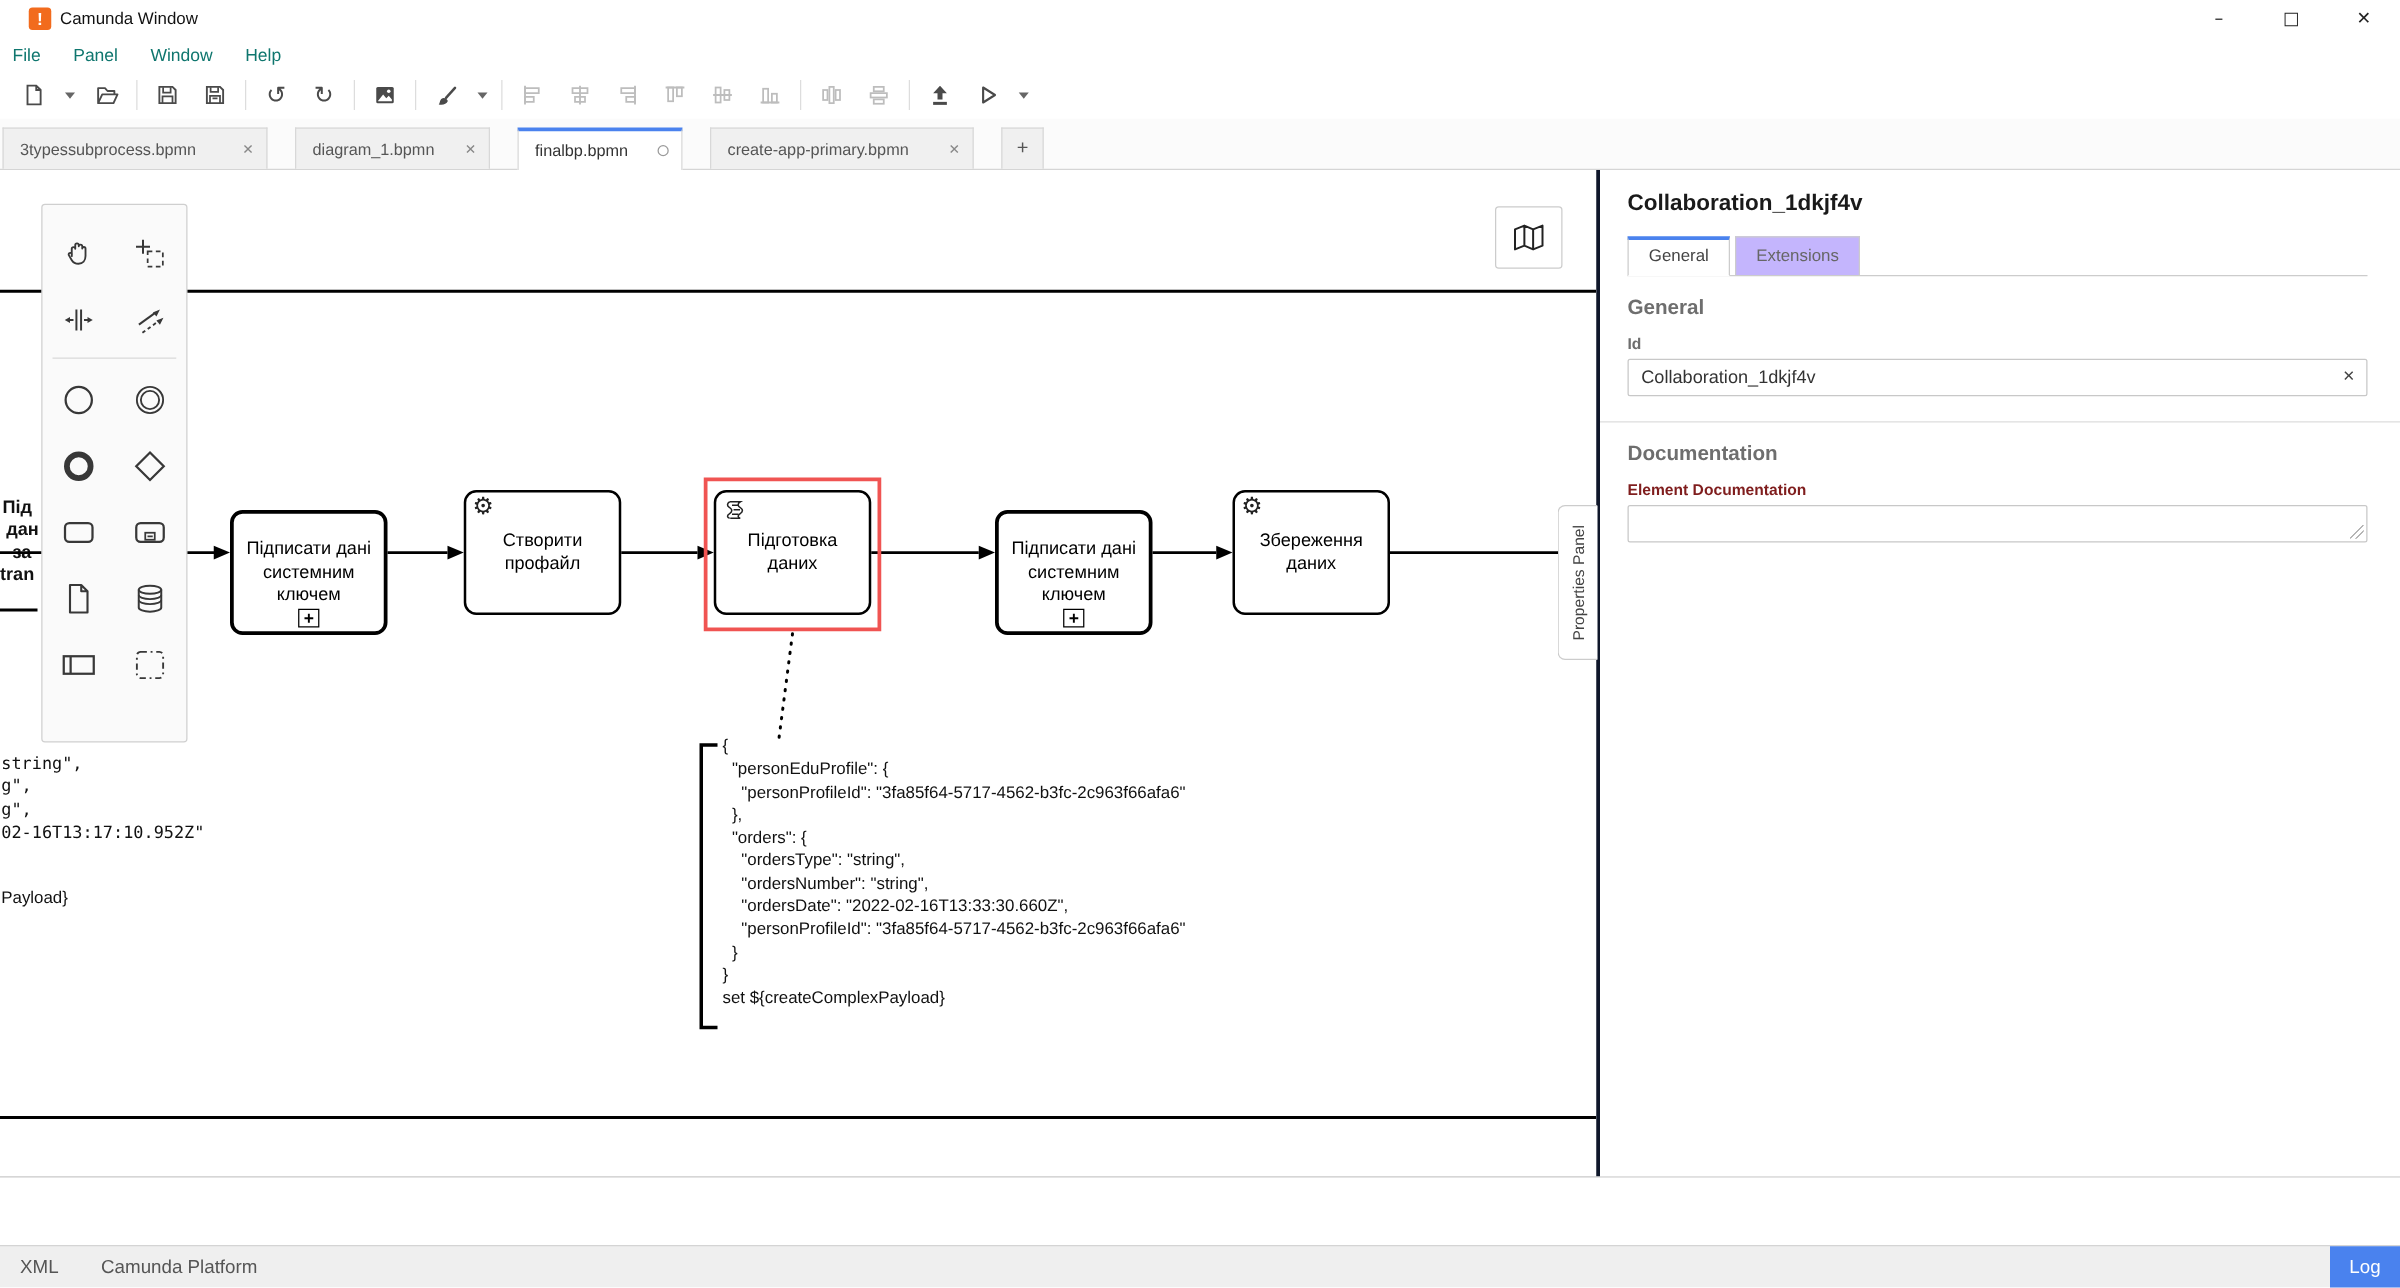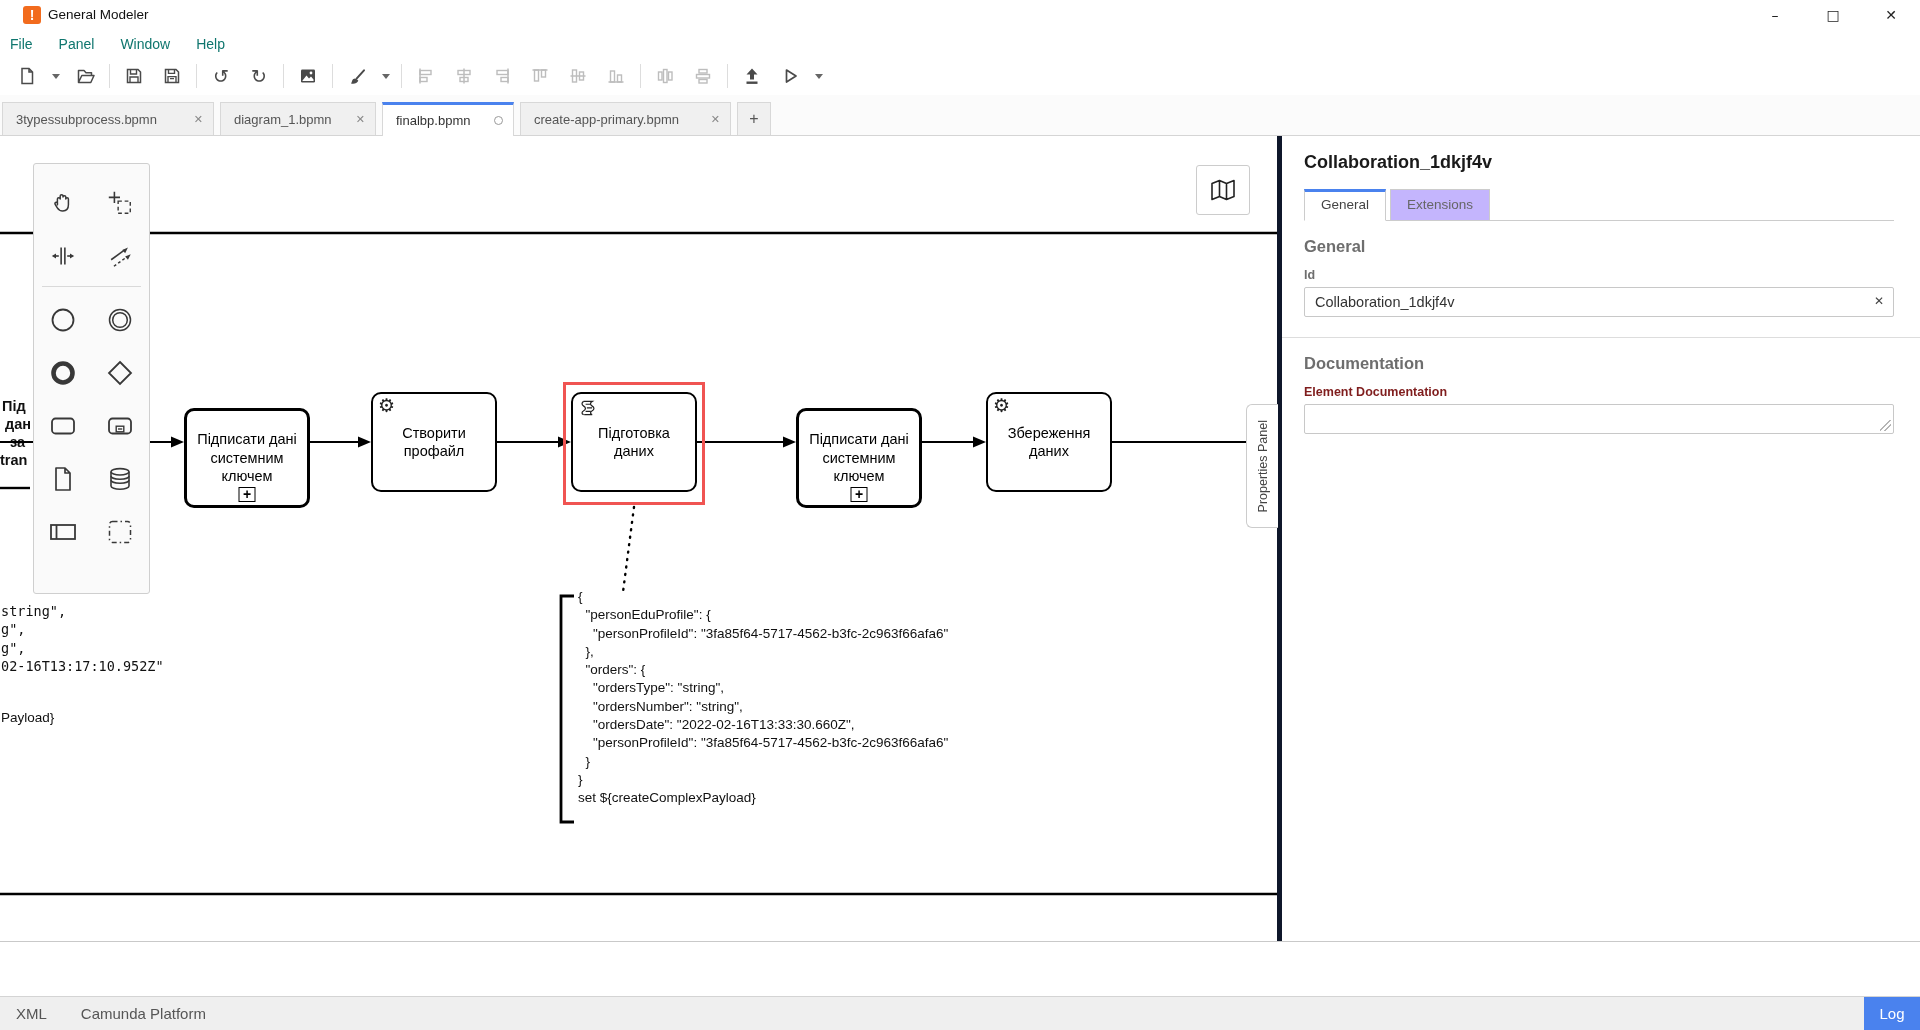--- a/index.html
+++ b/index.html
@@ -32,21 +32,21 @@
   .tbtn svg { display:block; }
   .tb-char { font-size:19px; color:#4a4a4a; font-family:"DejaVu Sans", sans-serif; line-height:1; }
   .caret { width:0; height:0; border-left:4.5px solid transparent; border-right:4.5px solid transparent;
            border-top:5px solid #666; }
 
   
   .tabbar { position:absolute; top:95px; left:0; width:100%; height:41px; background:#fbfbfb;
             border-bottom:1px solid #d5d5d5; display:flex; align-items:flex-end; padding-left:2px; }
   .tab { height:33px; background:#f0f0f0; border:1px solid #d8d8d8; border-bottom:none;
          display:flex; align-items:center; justify-content:space-between; padding:0 10px 0 13px;
-         font-size:13px; color:#555; margin-right:6px; position:relative; }
+         font-size:13px; color:#555; margin-right:22px; position:relative; }
   .tab .x { color:#888; font-size:11px; margin-left:10px; font-family:"DejaVu Sans", sans-serif; }
   .tab.active { background:#fff; border-top:3px solid #4a82ee; color:#333; height:34px;
                 margin-bottom:-1px; z-index:2; }
   .dirty-dot { width:9px; height:9px; border:1.4px solid #9a9a9a; border-radius:50%;
                margin-left:10px; }
   .tab-new { width:34px; height:33px; background:#f0f0f0; border:1px solid #d8d8d8; border-bottom:none;
              display:flex; align-items:center; justify-content:center; font-size:16px; color:#555; }
 
   
   .canvas { position:absolute; top:136px; left:0; width:1277px; height:805px; background:#fff;
@@ -87,21 +87,21 @@
                  justify-content:center; z-index:5; }
 
   
   .pp-vtab { position:absolute; left:1246px; top:404px; width:32px; height:124px; background:#fff;
              border:1px solid #ccc; border-right:none; border-radius:6px 0 0 6px; z-index:6;
              display:flex; align-items:center; justify-content:center; }
   .pp-vtab span { writing-mode:vertical-rl; transform:rotate(180deg); font-size:12.5px; color:#444; }
 
   
   .ppanel { position:absolute; left:1277px; top:136px; width:643px; height:805px; background:#fff;
-            border-left:5px solid #0f172a; z-index:4; }
+            border-left:3px solid #0f172a; z-index:4; }
   .pp-head { padding:16px 26px 0 22px; }
   .pp-title { font-size:18px; font-weight:bold; color:#1a1a1a; margin-bottom:16px; }
   .pp-tabs { display:flex; border-bottom:1px solid #ccc; padding-left:0; }
   .pp-tab { padding:7px 16px 8px; font-size:13.5px; color:#666; background:#c4b5fd;
             border:1px solid #ccc; border-bottom:none; margin-right:4px; }
   .pp-tab.active { background:#fff; color:#444; border-top:3px solid #4a82ee; padding-top:5px;
                    margin-bottom:-1px; border-bottom:1px solid #fff; }
   .pp-section { padding:0 26px 0 22px; }
   .pp-section-h { font-size:16.5px; font-weight:bold; color:#6e6e6e; margin:16px 0 12px; }
   .pp-label { font-size:12.5px; font-weight:bold; color:#6e6e6e; margin-bottom:5px; }
@@ -125,21 +125,21 @@
   .log-btn { margin-left:auto; width:56px; height:34px; background:#4a82ee; color:#fff;
              display:flex; align-items:center; justify-content:center; font-size:15px; }
 </style>
 </head>
 <body>
 
 <div id="app">
 
   <div class="titlebar">
     <div class="app-logo">!</div>
-    <div class="app-title">General Modeler</div>
+    <div class="app-title">Camunda Window</div>
     <div class="win-controls">
       <div class="win-btn">–</div>
       <div class="win-btn">□</div>
       <div class="win-btn">✕</div>
     </div>
   </div>
 
   <div class="menubar">
     <span class="menu-item">File</span>
     <span class="menu-item">Panel</span>

